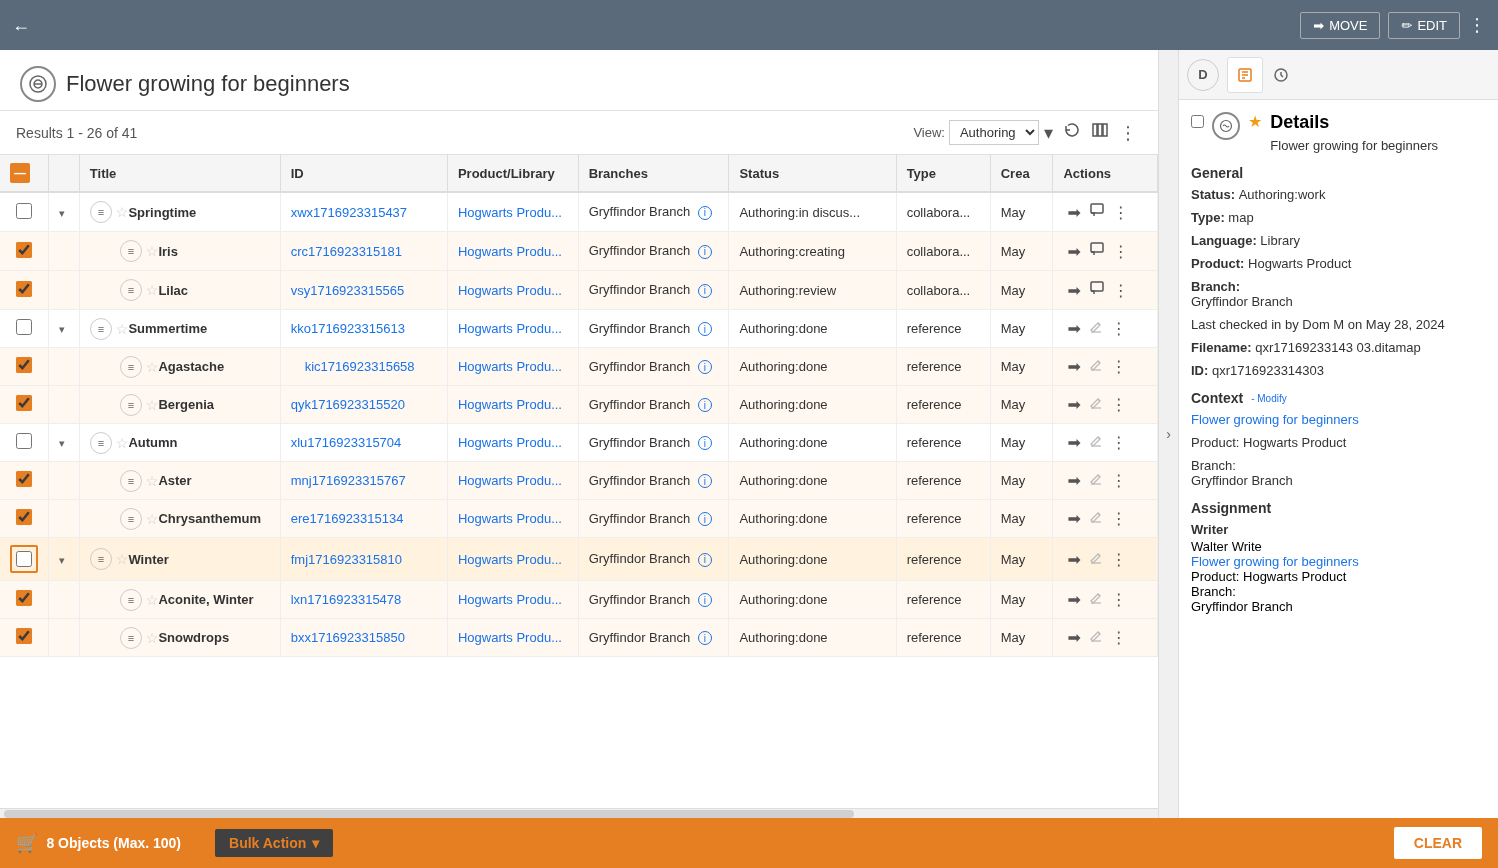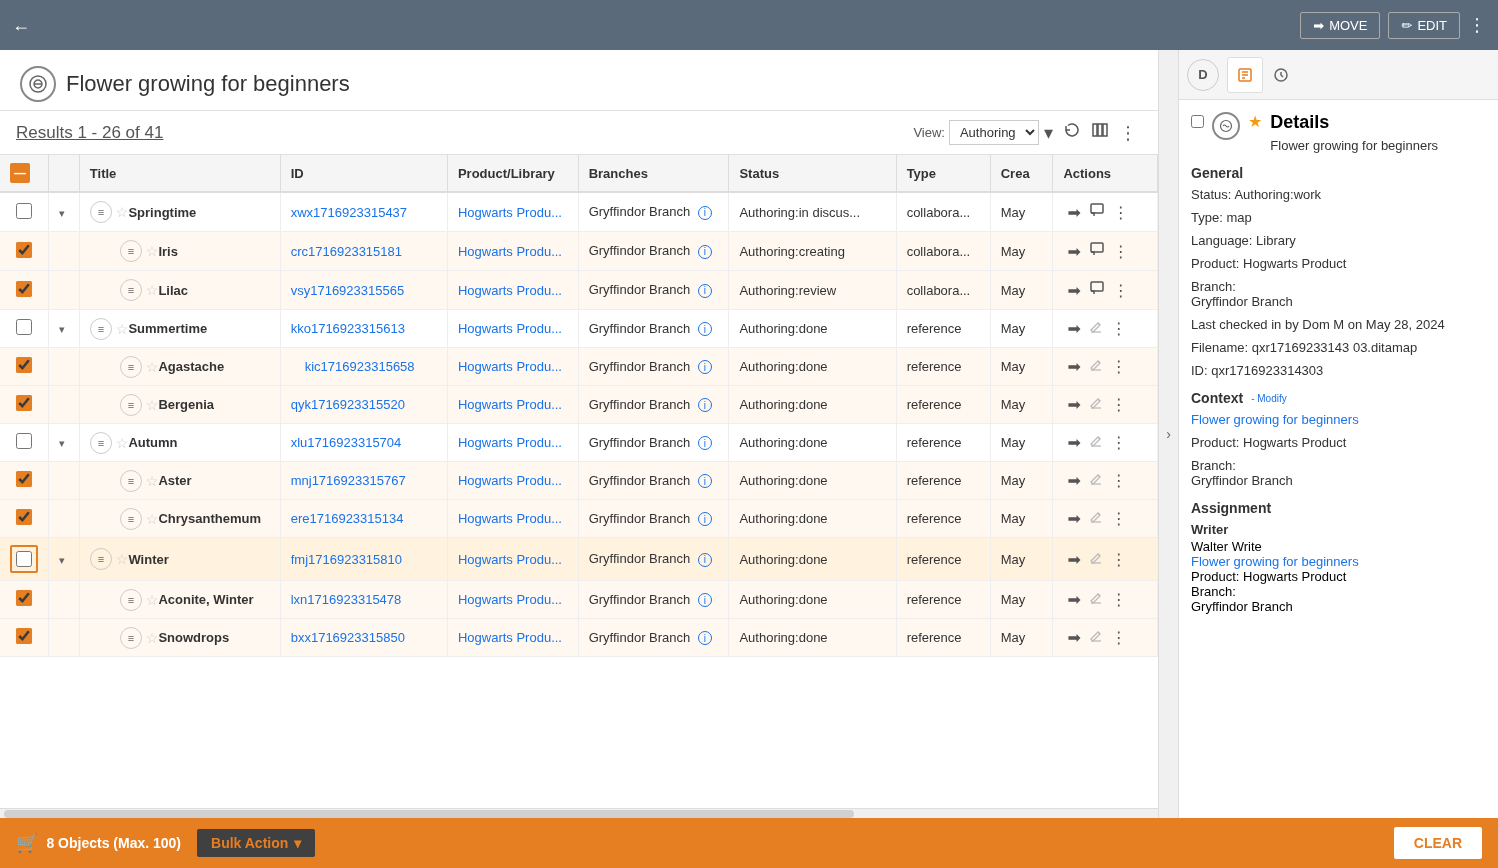--- a/index.html
+++ b/index.html
@@ -67,21 +67,21 @@
     .page-title { font-size: 22px; font-weight: normal; color: #333; }
 
     
     .table-toolbar {
       display: flex;
       align-items: center;
       padding: 8px 16px;
       border-bottom: 1px solid #e0e0e0;
       background: white;
     }
-    .results-count { color: #555; font-size: 17px; flex: 1; text-decoration: underline; }
+    .results-count { color: #555; font-size: 14px; flex: 1; }
     .view-label { color: #555; margin-right: 4px; }
     .view-select {
       border: 1px solid #ccc; padding: 3px 6px; font-size: 13px; color: #333; background: white; cursor: pointer;
     }
     .toolbar-icon-btn {
       background: none; border: none; cursor: pointer; color: #555; font-size: 18px; padding: 2px 5px;
     }
 
     
     .table-wrapper {
@@ -150,21 +150,21 @@
       width: 36px; height: 36px; border: none; background: none; cursor: pointer; display: flex; align-items: center; justify-content: center; color: #666; font-size: 16px; border-radius: 3px;
     }
     .sidebar-tab-btn.active { background: white; border: 1px solid #ddd; color: #e67e22; }
     .sidebar-content {
       flex: 1;
       overflow-y: auto;
       padding: 12px;
     }
     
     .detail-item { margin-bottom: 8px; font-size: 13px; color: #333; }
-    .detail-label { font-weight: normal; }
+    .detail-label { font-weight: bold; }
     
     .section-title { font-size: 14px; font-weight: bold; color: #333; margin: 12px 0 6px; }
     .section-title.with-link { display: flex; align-items: center; gap: 8px; }
     .section-link { color: #1a73e8; font-weight: normal; font-size: 10px; text-decoration: none; cursor: pointer; }
     
     .subsection { margin-bottom: 10px; }
     .subsection-title { font-weight: bold; color: #333; font-size: 13px; margin-bottom: 2px; }
     
     .sidebar-collapse-btn {
       width: 20px;
@@ -184,21 +184,21 @@
     .bottom-bar {
       background: #e67e22;
       color: white;
       height: 50px;
       display: flex;
       align-items: center;
       padding: 0 16px;
       flex-shrink: 0;
     }
     .bottom-icon { font-size: 18px; margin-right: 8px; }
-    .objects-count { font-weight: bold; font-size: 14px; margin-right: 16px; }
+    .objects-count { font-weight: bold; font-size: 14px; margin-right: 34px; }
     .bulk-action-btn {
       background: #404040; color: #e67e22; border: none; padding: 6px 14px; font-size: 14px; cursor: pointer; font-weight: bold; display: flex; align-items: center; gap: 6px; border-radius: 2px;
     }
     .bottom-spacer { flex: 1; }
     .clear-btn {
       background: white; color: #e67e22; border: none; padding: 8px 20px; font-size: 14px; cursor: pointer; font-weight: bold; border-radius: 2px;
     }
 
     .col-checkbox { width: 45px; }
     .col-title { min-width: 180px; }

